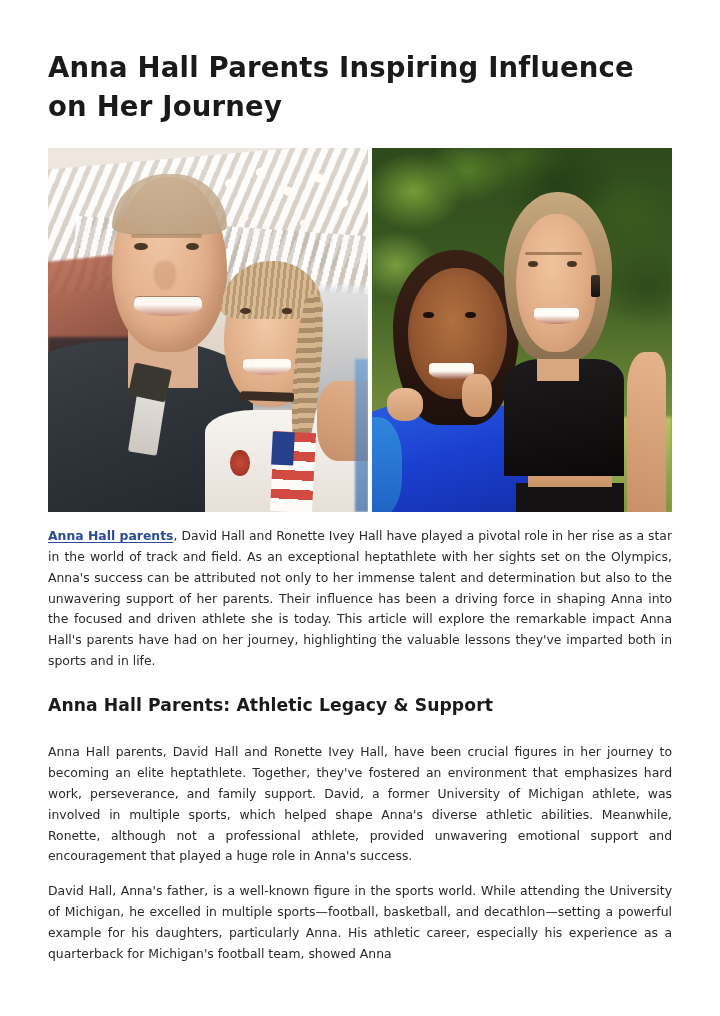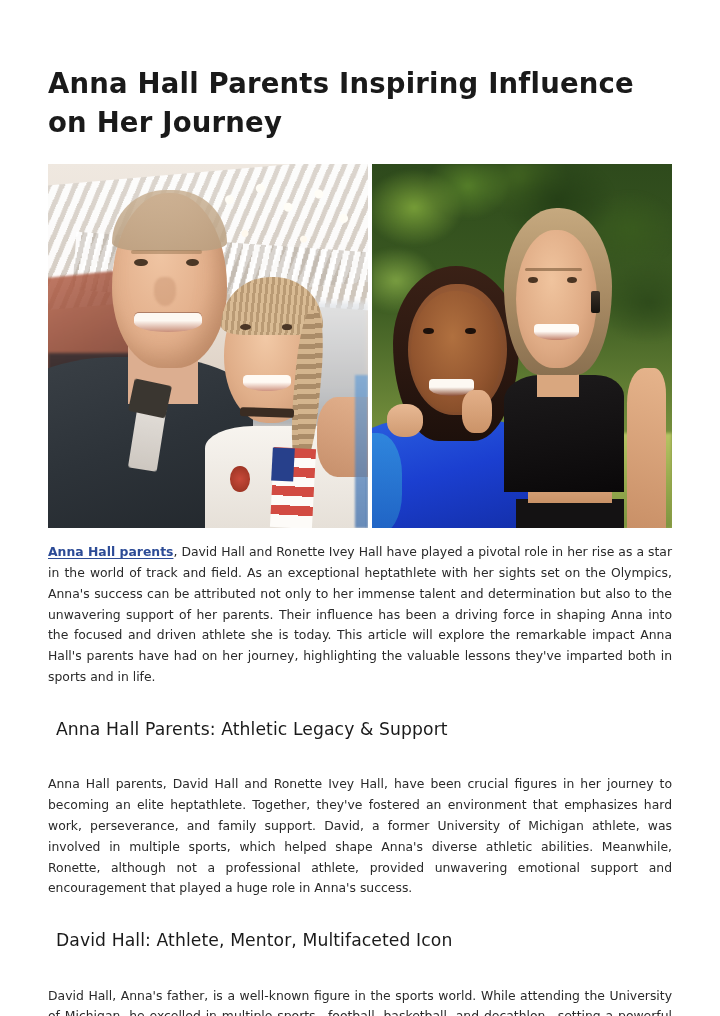--- a/index.html
+++ b/index.html
@@ -22,21 +22,21 @@
     width: 720px;
     height: 1016px;
     background: #ffffff;
     box-sizing: border-box;
     padding: 0 48px;
   }
 
   
   .doc-title {
     margin: 0;
-    padding-top: 64px;
+    padding-top: 48px;
     font-size: 27.5px;
     line-height: 1.42;
     font-weight: 700;
     letter-spacing: 0.2px;
     color: #1a1a1a;
     font-family: "DejaVu Sans", "Liberation Sans", sans-serif;
     max-width: 640px;
   }
 
   
@@ -449,26 +449,26 @@
 
   .inline-link {
     color: #2c4b96;
     font-weight: 700;
     text-decoration: underline;
     text-underline-offset: 2px;
     margin-top: 40px;
   }
 
   h2.section-heading {
-    margin: 8px;
+    margin: 0;
     padding-top: 22px;
     padding-bottom: 12px;
     font-size: 17.2px;
     line-height: 1.3;
-    font-weight: 400;
+    font-weight: 700;
     color: #1a1a1a;
     letter-spacing: 0.1px;
   }
 
   .clip-bottom {
     overflow: hidden;
   }
 </style>
 </head>
 <body>
@@ -543,17 +543,16 @@
     </div>
 
   </div>
 
   <p class="body-copy"><a href="#" class="inline-link">Anna Hall parents</a><span>, David Hall and Ronette Ivey Hall have played a pivotal role in her rise as a star in the world of track and field. As an exceptional heptathlete with her sights set on the Olympics, Anna's success can be attributed not only to her immense talent and determination but also to the unwavering support of her parents. Their influence has been a driving force in shaping Anna into the focused and driven athlete she is today. This article will explore the remarkable impact Anna Hall's parents have had on her journey, highlighting the valuable lessons they've imparted both in sports and in life.</span></p>
 
   <h2 class="section-heading">Anna Hall Parents: Athletic Legacy &amp; Support</h2>
 
   <p class="body-copy">Anna Hall parents, David Hall and Ronette Ivey Hall, have been crucial figures in her journey to becoming an elite heptathlete. Together, they've fostered an environment that emphasizes hard work, perseverance, and family support. David, a former University of Michigan athlete, was involved in multiple sports, which helped shape Anna's diverse athletic abilities. Meanwhile, Ronette, although not a professional athlete, provided unwavering emotional support and encouragement that played a huge role in Anna's success.</p>
 
-  <h2 class="section-heading">David Hall: Athlete, Mentor, Multifaceted Icon</h2>
 
   <p class="body-copy clip-bottom">David Hall, Anna's father, is a well-known figure in the sports world. While attending the University of Michigan, he excelled in multiple sports—football, basketball, and decathlon—setting a powerful example for his daughters, particularly Anna. His athletic career, especially his experience as a quarterback for Michigan's football team, showed Anna</p>
 
 </div>
 
 </body></html>

